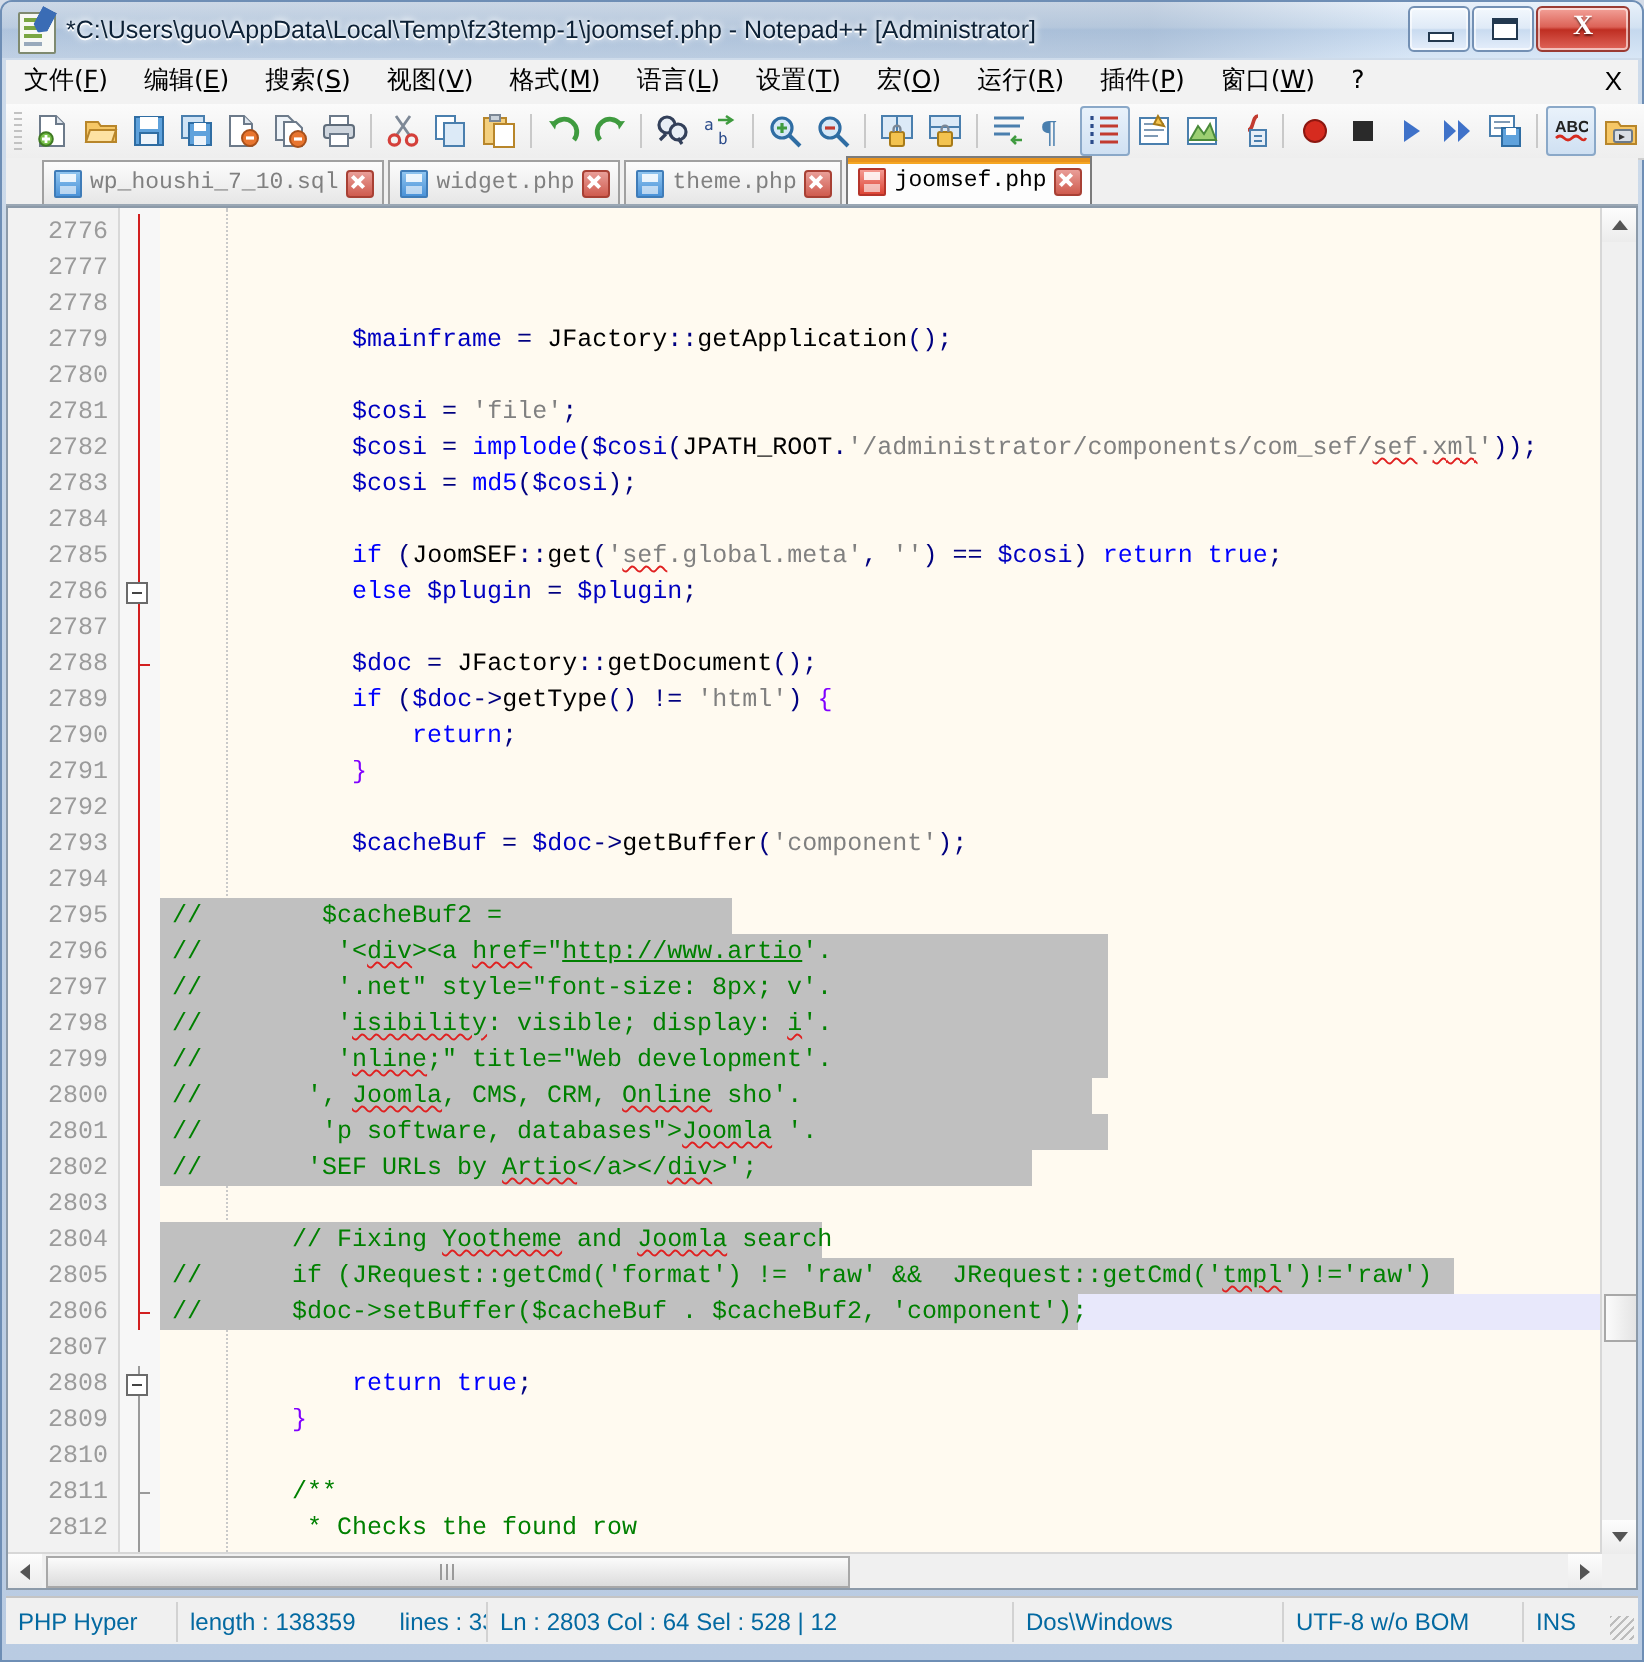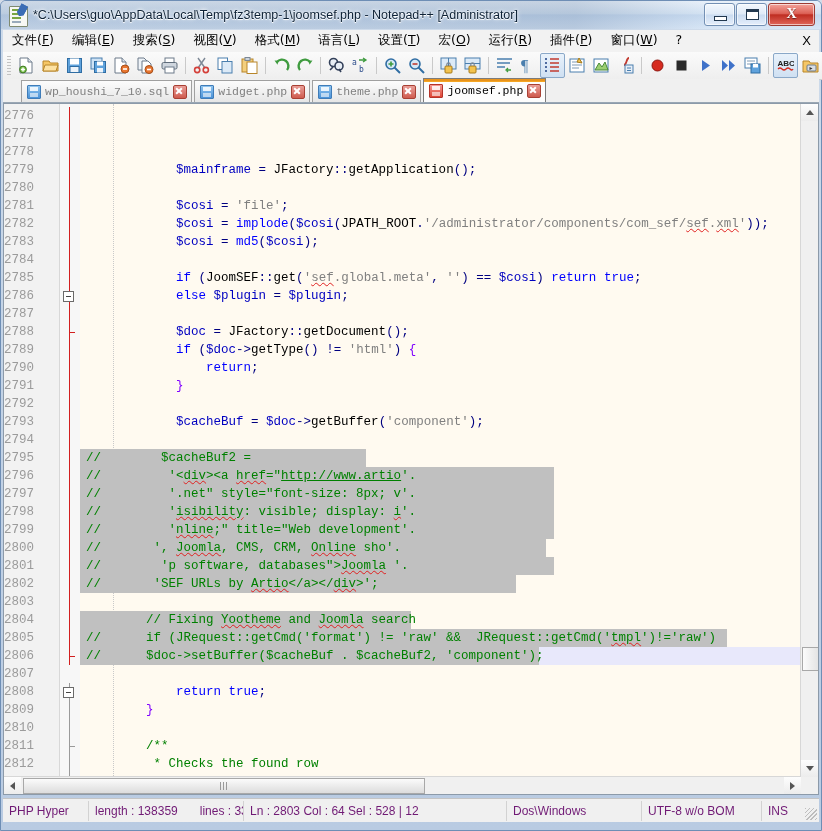--- a/index.html
+++ b/index.html
@@ -124,21 +124,21 @@
     position:absolute;left:2px;top:102px;width:816px;height:692px;
     background:#fffaf0;border:1px solid #8c9aa9;box-sizing:border-box;overflow:hidden;
   }
   #editor{
     position:absolute;left:0;top:0;right:0;bottom:0;display:flex;
     font-family:"Liberation Mono","DejaVu Sans Mono",monospace;
     font-size:12.5px;line-height:18px;
   }
   #gutter{
     width:56px;flex:none;background:#f2f2f2;color:#9b9b9b;
-    text-align:left;padding:3px 5px 16px 0;box-sizing:border-box;
+    text-align:right;padding:3px 5px 16px 0;box-sizing:border-box;
     border-right:1px solid #d8d8d8;
   }
   #gutter div{height:18px;}
   #foldcol{
     width:20px;flex:none;background:#f7f7f7;position:relative;padding-top:3px;
   }
   #foldcol .frow{height:18px;position:relative;}
   .fold-line{position:absolute;left:9px;top:0;width:1px;height:18px;}
   .fold-line.red{background:#d21f1f;}
   .fold-line.grey{background:#9a9a9a;}
@@ -202,21 +202,21 @@
   }
   #hthumb:after{
     content:"";position:absolute;left:50%;top:3px;margin-left:-4px;width:9px;height:8px;
     background:repeating-linear-gradient(to right,#9a9a9a 0 1px, transparent 1px 3px);
   }
   #corner{position:absolute;right:0;bottom:0;width:17px;height:17px;background:#f0f0f0;}
   
   #statusbar{
     position:absolute;left:2px;top:797px;width:816px;height:24px;
     background:#f0f0f0;border-top:1px solid #c4c4c4;
-    display:flex;align-items:center;font-size:12px;color:#701a75;
+    display:flex;align-items:center;font-size:12px;color:#0369a1;
     box-sizing:border-box;
   }
   .sb{
     height:20px;line-height:20px;padding:0 6px;white-space:nowrap;
     border-right:1px solid #d2d2d2;box-sizing:border-box;overflow:hidden;
   }
   #sb-lang{width:86px;} #sb-len{width:155px;} #sb-pos{width:263px;}
   #sb-eol{width:135px;} #sb-enc{width:120px;} #sb-ins{width:52px;border-right:none;}
   #sb-grip{position:absolute;right:2px;bottom:2px;width:12px;height:12px;
     background:repeating-linear-gradient(135deg,#bdbdbd 0 1px,transparent 1px 3px);}

